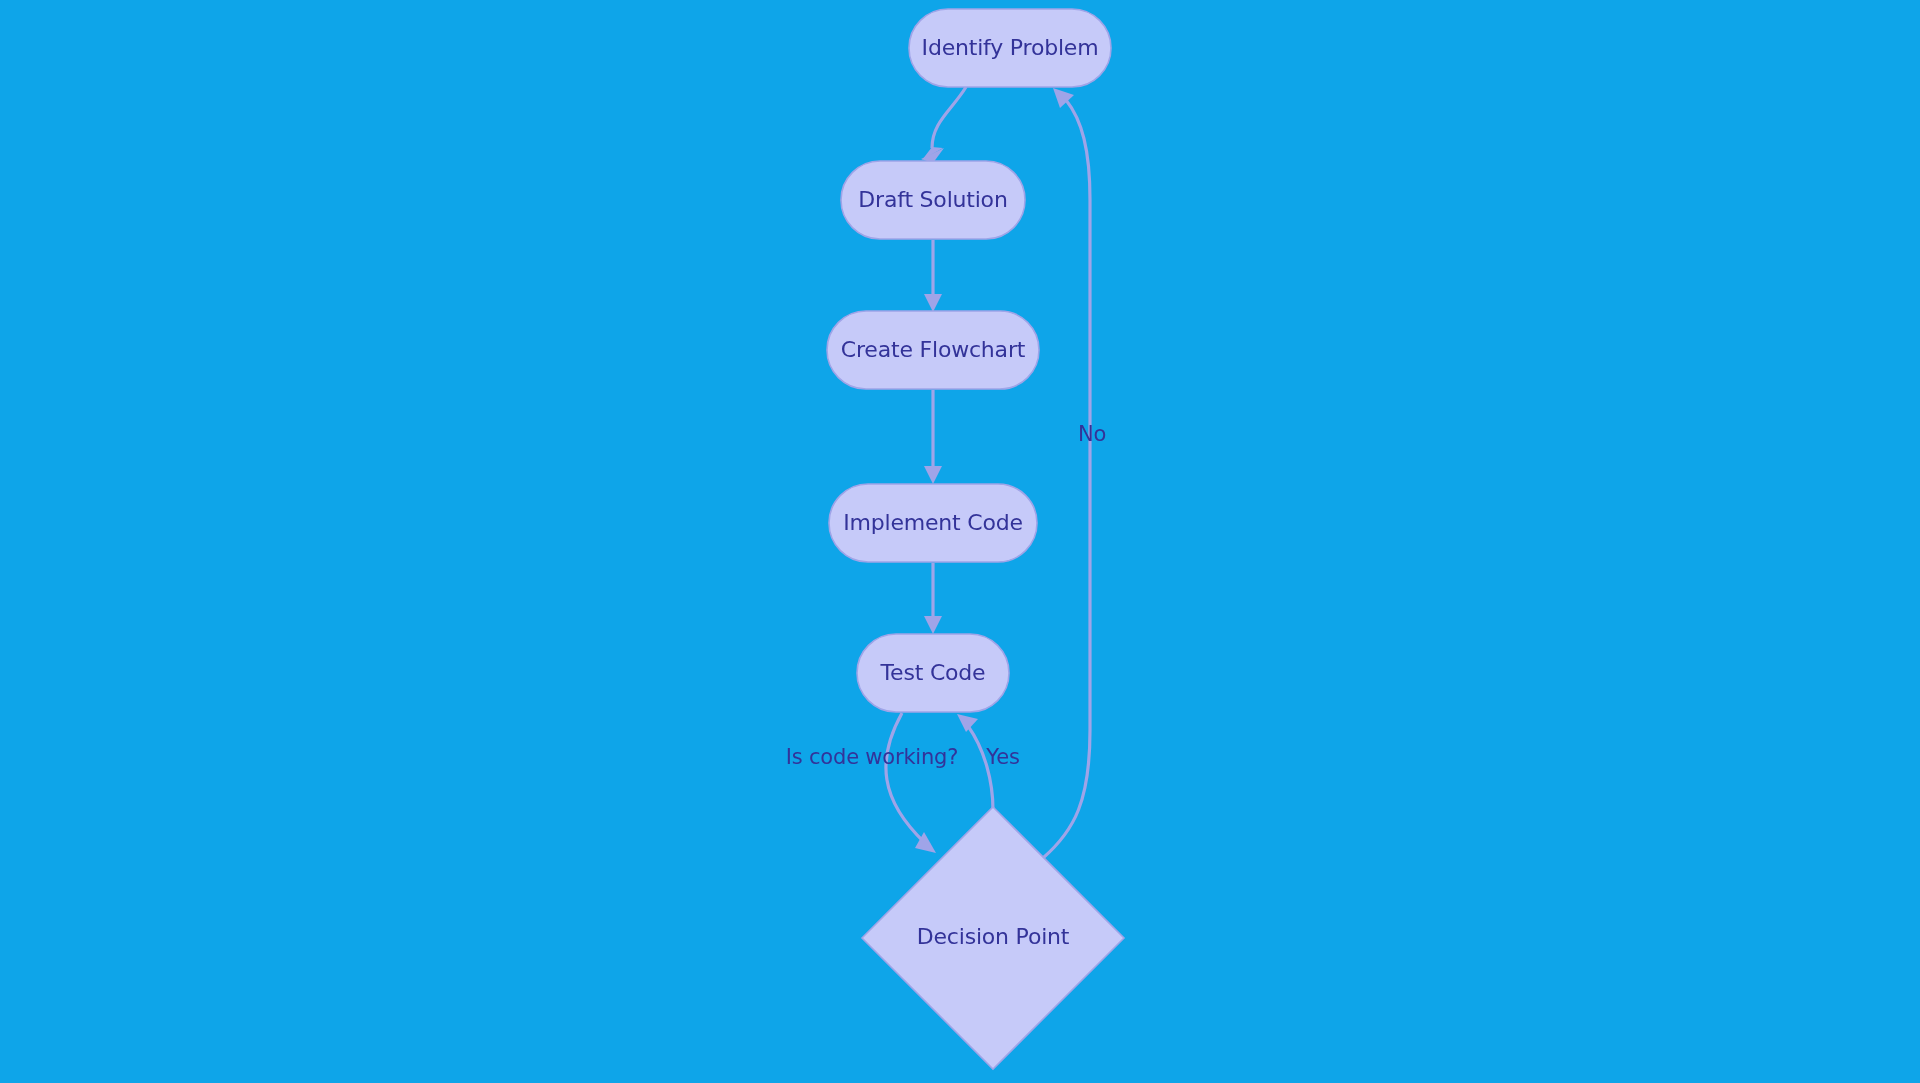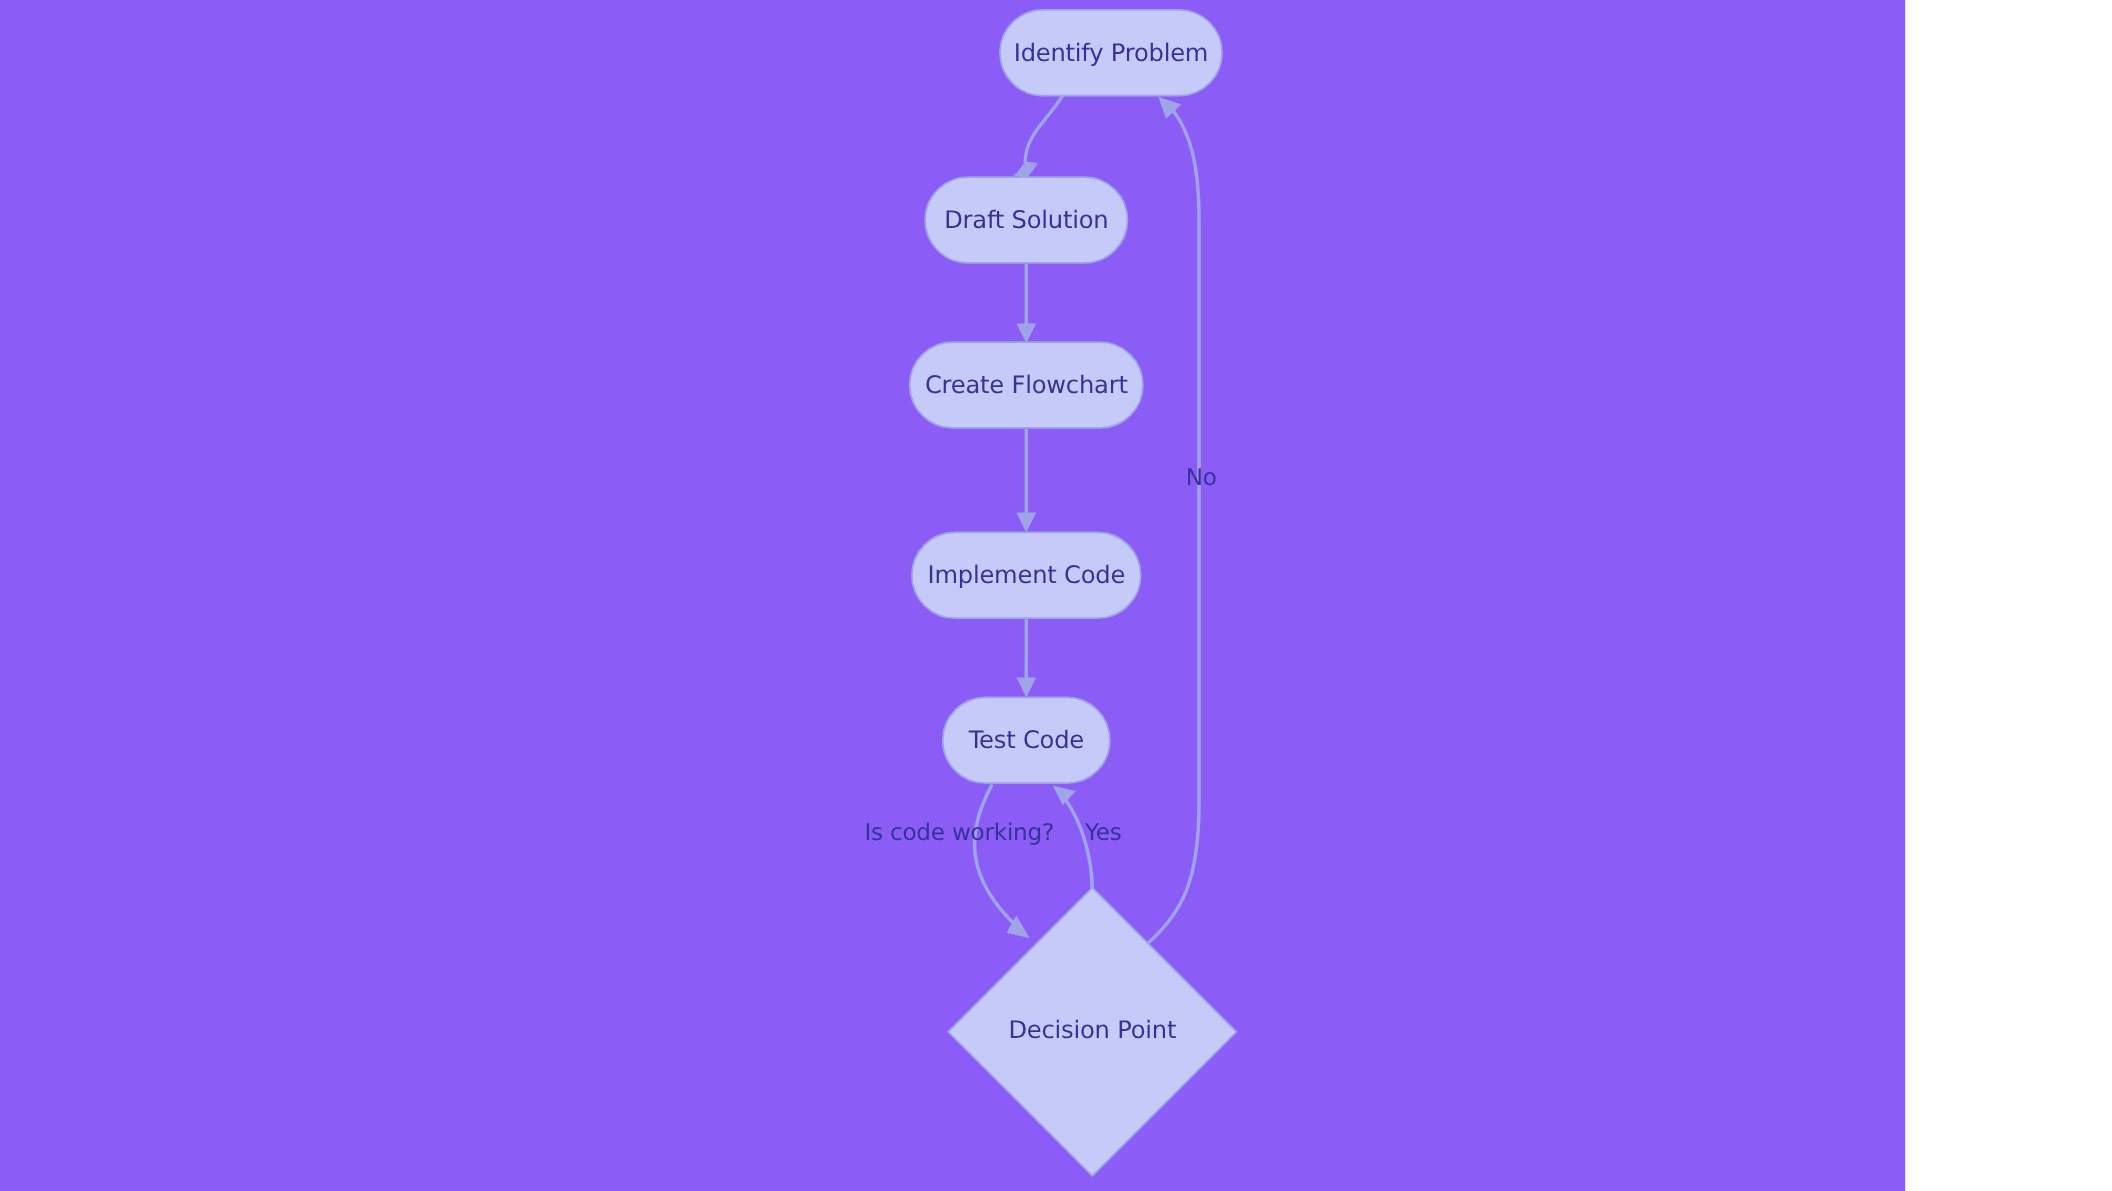--- a/index.html
+++ b/index.html
@@ -9,23 +9,23 @@
     background: #ffffff;
   }
   body {
     width: 1920px;
     height: 1083px;
     overflow: hidden;
     font-family: "DejaVu Sans", "Liberation Sans", sans-serif;
   }
   #flow-root {
     position: relative;
-    width: 1732px;
+    width: 1920px;
     height: 1083px;
-    background: #8b5cf6;
+    background: #0ea5e9;
   }
   #flow-svg {
     position: absolute;
     top: 0;
     left: 0;
     width: 1920px;
     height: 1083px;
     display: block;
   }
   .node-shape {

